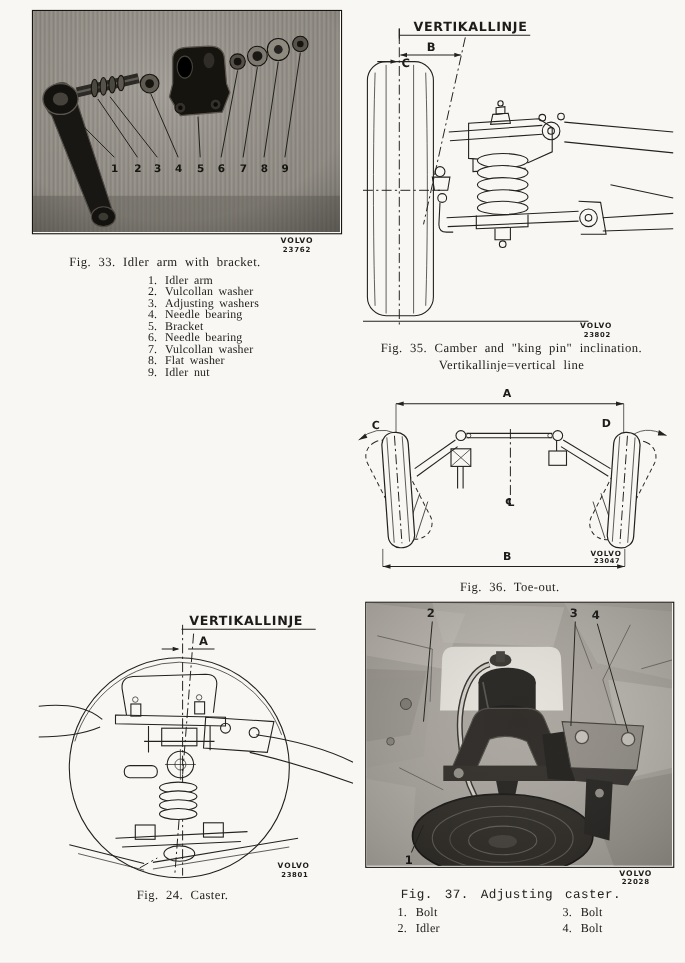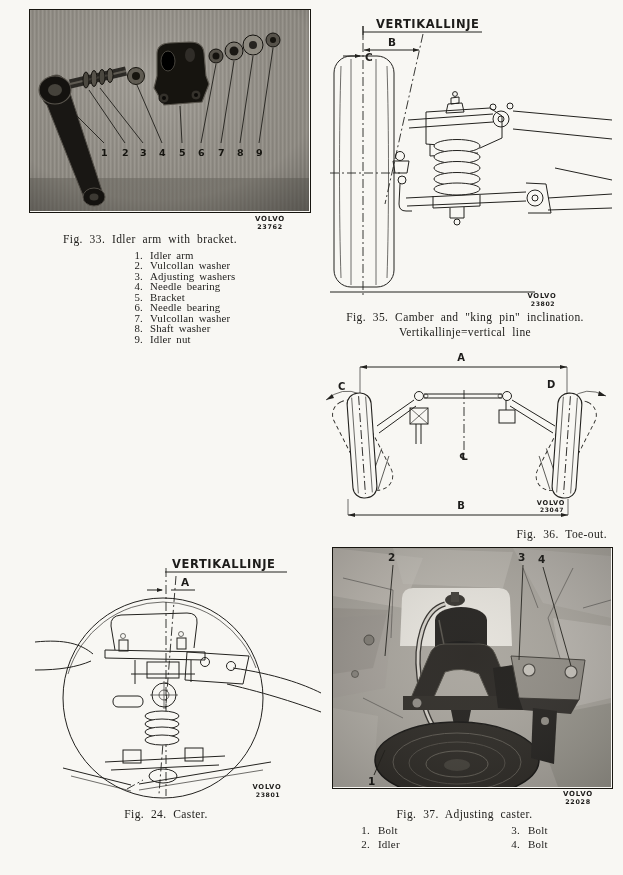--- a/index.html
+++ b/index.html
@@ -155,21 +155,21 @@
     <div class="part-row">
         <span class="no">6.</span>
         <span>Needle bearing</span>
       </div>
     <div class="part-row">
         <span class="no">7.</span>
         <span>Vulcollan washer</span>
       </div>
     <div class="part-row">
         <span class="no">8.</span>
-        <span>Shaft washer</span>
+        <span>Flat washer</span>
       </div>
     <div class="part-row">
         <span class="no">9.</span>
         <span>Idler nut</span>
       </div>
   </div>
 
   <div class="abs" style="left:330px;top:8px;">
     <svg width="284" height="300" viewBox="0 0 284 300">
       <text class="dlabel" x="46" y="20" font-size="11.5" letter-spacing="0.6">VERTIKALLINJE</text>
@@ -321,21 +321,21 @@
       <path class="ln" d="M 25,163 L 245,163"></path>
       <polygon points="25,163 32,161 32,165" fill="#23221f"></polygon>
       <polygon points="245,163 238,161 238,165" fill="#23221f"></polygon>
       <path class="thin" d="M 25,163 L 25,147 M 245,163 L 245,147"></path>
       <g>
         <text class="dcredit" x="228" y="153" font-size="6.6" text-anchor="middle" letter-spacing=".8">VOLVO</text>
         <text class="dcredit" x="229" y="160" font-size="6" text-anchor="middle" letter-spacing=".6">23047</text>
       </g>
     </svg>
   </div>
-  <div class="caption" style="left:320px;top:527px;width:287px;text-align:right;">Fig. 36. Toe-out.</div>
+  <div class="caption" style="left:320px;top:527px;width:287px;">Fig. 36. Toe-out.</div>
 
   <div class="abs" style="left:35px;top:556px;">
     <svg width="286" height="248" viewBox="0 0 286 248">
       <text class="dlabel" x="137" y="12" font-size="11.5" letter-spacing="0.6">VERTIKALLINJE</text>
       <path class="ln" d="M 130,16 L 252,16"></path>
       <path class="dd" d="M 131,12 L 131,240"></path>
       <path class="dd" d="M 141,20 L 124,238"></path>
       <text class="dlabel" x="146" y="30" font-size="10.5">A</text>
       <path class="ln" d="M 136,34 L 160,34"></path>
       <path class="ln" d="M 112,34 L 127,34"></path>
@@ -480,21 +480,21 @@
         <text class="pnum37" x="205" y="15">4</text>
         <text class="pnum37" x="35" y="237">1</text>
       </g>
       <rect width="278" height="239" fill="url(#vg37)"></rect>
     </svg>
   </div>
   <div class="credit" style="left:548px;top:790px;width:60px;">
     <span class="brand">VOLVO</span>
     <span class="num">22028</span>
   </div>
-  <div class="caption" style="left:333px;top:807px;width:263px;">Fig. 37. Adjusting caster.</div>
+  <div class="caption" style="left:333px;top:807px;width:263px;font-family:Liberation Mono, monospace;">Fig. 37. Adjusting caster.</div>
   <div class="parts-37" style="left:356px;top:824px;">
     <div class="part-row">
         <span class="no">1.</span>
         <span>Bolt</span>
       </div>
     <div class="part-row">
         <span class="no">2.</span>
         <span>Idler</span>
       </div>
   </div>

